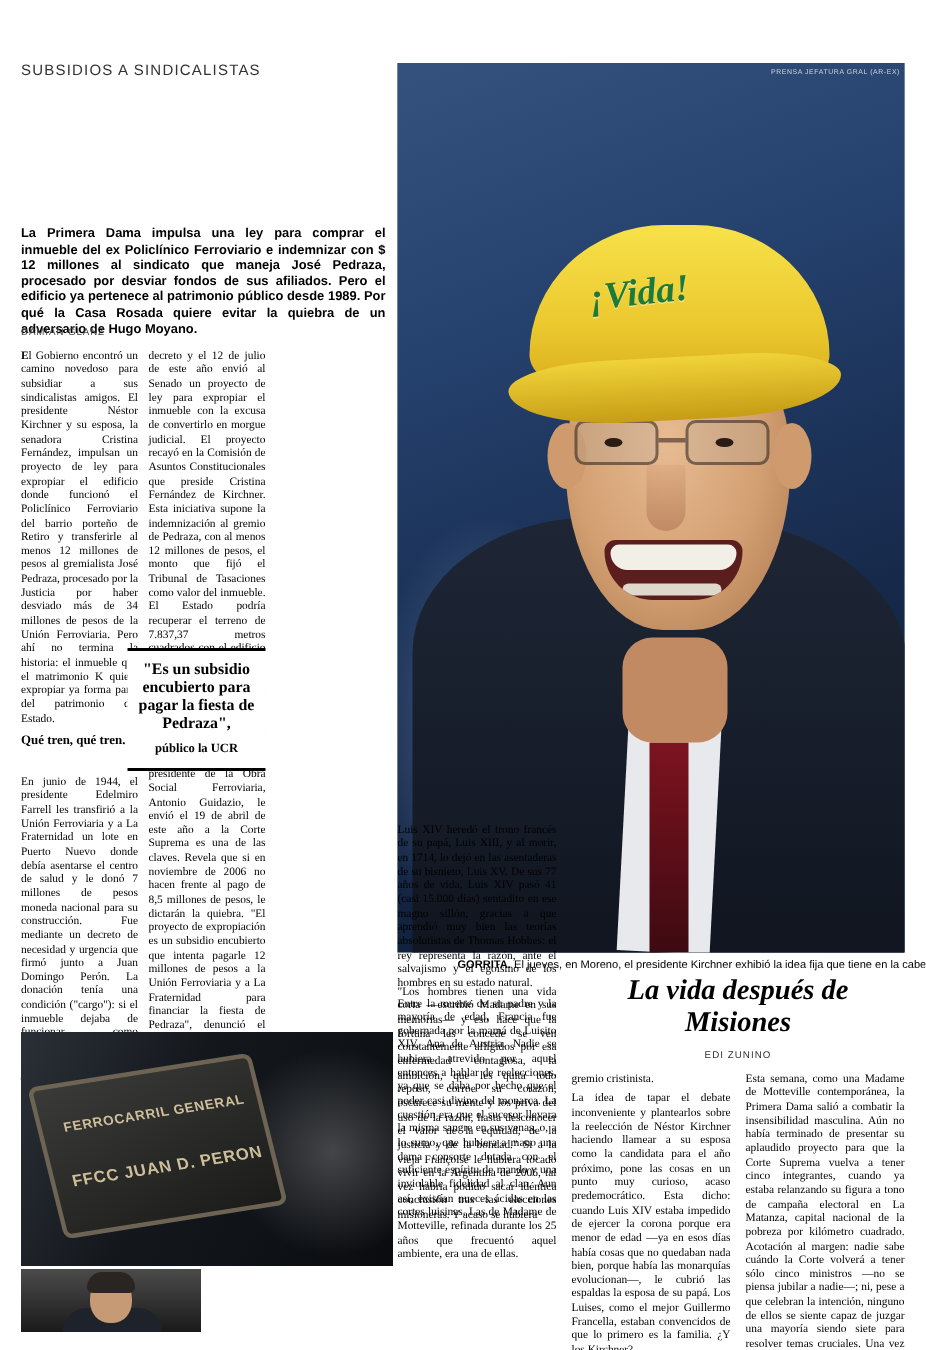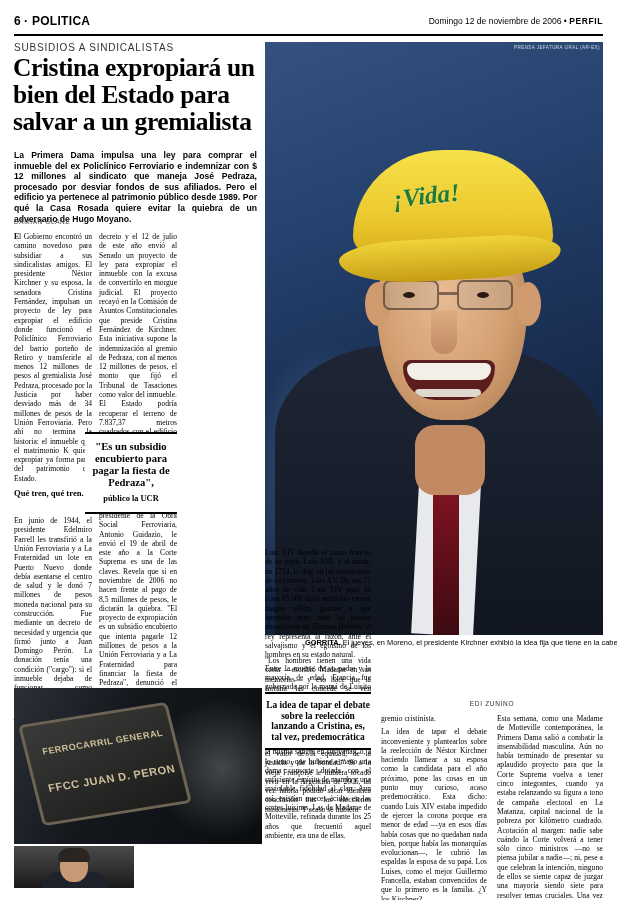--- a/index.html
+++ b/index.html
@@ -384,33 +384,22 @@
     border-bottom: 2px solid #000;
     padding: 6px 0;
     background: #fff;
   }
 </style>
 </head>
 <body>
 
 <div class="page">
 
-  <div class="masthead">
-    <div class="masthead-left">
-      <span class="pagenum">6</span><span>· POLITICA</span>
-    </div>
-    <div class="masthead-right">
-      <span>Domingo 12 de noviembre de 2006</span>
-      <span>•</span>
-      <span class="brand">PERFIL</span>
-    </div>
-  </div>
 
   <div class="kicker">SUBSIDIOS A SINDICALISTAS</div>
-  <div class="headline">Cristina expropiará un bien del Estado para salvar a un gremialista</div>
   <div class="bajada">La Primera Dama impulsa una ley para comprar el inmueble del ex Policlínico Ferroviario e indemnizar con $ 12 millones al sindicato que maneja José Pedraza, procesado por desviar fondos de sus afiliados. Pero el edificio ya pertenece al patrimonio público desde 1989. Por qué la Casa Rosada quiere evitar la quiebra de un adversario de Hugo Moyano.</div>
   <div class="byline">DAMIAN GLANZ</div>
 
   <div class="photo">
     <div class="sky"></div>
     <div class="blurlight"></div>
     <div class="suit"></div>
     <div class="shirt"></div>
     <div class="tie"></div>
     <div class="neck"></div>
@@ -470,27 +459,27 @@
     <div class="torso"></div>
     <div class="head"></div>
     <div class="hair"></div>
   </div>
 
   <div class="col col-4">
     <p>Luis XIV heredó el trono francés de su papá, Luis XIII, y al morir, en 1714, lo dejó en las asentaderas de su bisnieto, Luis XV. De sus 77 años de vida, Luis XIV pasó 41 (casi 15.000 días) sentadito en ese magno sillón, gracias a que aprendió muy bien las teorías absolutistas de Thomas Hobbes: el rey representa la razón, ante el salvajismo y el egoísmo de los hombres en su estado natural.</p>
     <p>Entre la muerte de su padre y la mayoría de edad, Francia fue gobernada por la mamá de Luisito XIV, Ana de Austria. Nadie se hubiera atrevido por aquel entonces a hablar de reelecciones, ya que se daba por hecho que el poder casi divino del monarca. La cuestión era que el sucesor llevara la misma sangre en sus venas, o, a lo sumo, que hubiera a mano una dama consorte dotada con el suficiente espíritu de mando y una inviolable fidelidad al clan. Aun así, existían nueces ácidas en las cortes luisinas. Las de Madame de Motteville, refinada durante los 25 años que frecuentó aquel ambiente, era una de ellas.</p>
   </div>
 
+  <div class="feature-title">La vida después de Misiones</div>
   <div class="feature-byline">EDI ZUNINO</div>
 
   <div class="col col-4b">
     <p>"Los hombres tienen una vida corta —escribió Madame en sus memorias— y eso hace que la fortuna les concede se ven constantemente afligidos por esa enfermedad contagiosa, la ambición, que les quita todo reposo, corroe su corazón, oscurece su mente y los priva del uso de la razón, hasta desconocer el valor de la equidad, de la justicia y de la bondad." Si a la vieja Françoise le hubiera tocado vivir en la Argentina de 2006, tal vez habría podido sacar idéntica conclusión tras las elecciones misioneras. Y acaso se hubiera</p>
   </div>
 
-  <div class="boxquote">La idea de tapar el debate sobre la reelección lanzando a Cristina, es, tal vez, predemocrática</div>
 
   <div class="col col-5">
     <p>gremio cristinista.</p>
     <p>La idea de tapar el debate inconveniente y plantearlos sobre la reelección de Néstor Kirchner haciendo llamear a su esposa como la candidata para el año próximo, pone las cosas en un punto muy curioso, acaso predemocrático. Esta dicho: cuando Luis XIV estaba impedido de ejercer la corona porque era menor de edad —ya en esos días había cosas que no quedaban nada bien, porque había las monarquías evolucionan—, le cubrió las espaldas la esposa de su papá. Los Luises, como el mejor Guillermo Francella, estaban convencidos de que lo primero es la familia. ¿Y los Kirchner?</p>
   </div>
 
   <div class="col col-6">
     <p>Esta semana, como una Madame de Motteville contemporánea, la Primera Dama salió a combatir la insensibilidad masculina. Aún no había terminado de presentar su aplaudido proyecto para que la Corte Suprema vuelva a tener cinco integrantes, cuando ya estaba relanzando su figura a tono de campaña electoral en La Matanza, capital nacional de la pobreza por kilómetro cuadrado. Acotación al margen: nadie sabe cuándo la Corte volverá a tener sólo cinco ministros —no se piensa jubilar a nadie—; ni, pese a que celebran la intención, ninguno de ellos se siente capaz de juzgar una mayoría siendo siete para resolver temas cruciales. Una vez más, vale el gesto por sobre cualquier otra cuestión de Estado.</p>
 
   </div>

